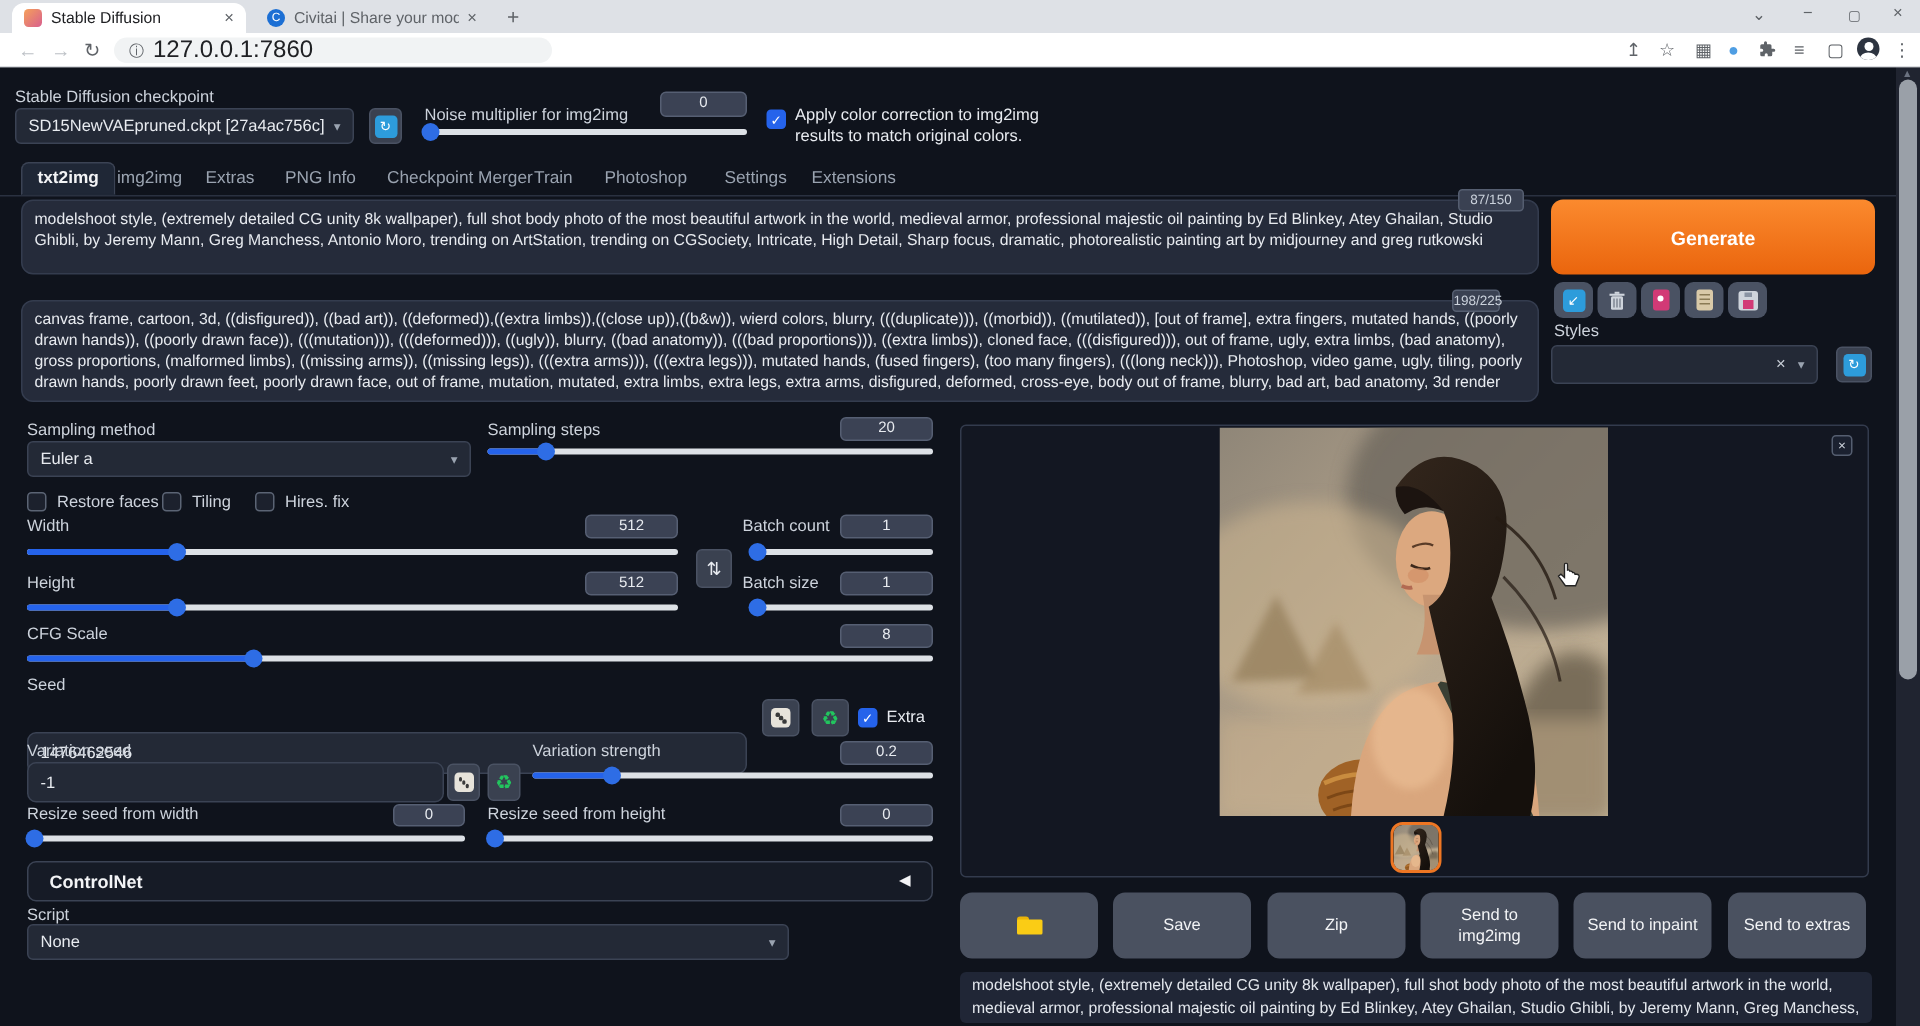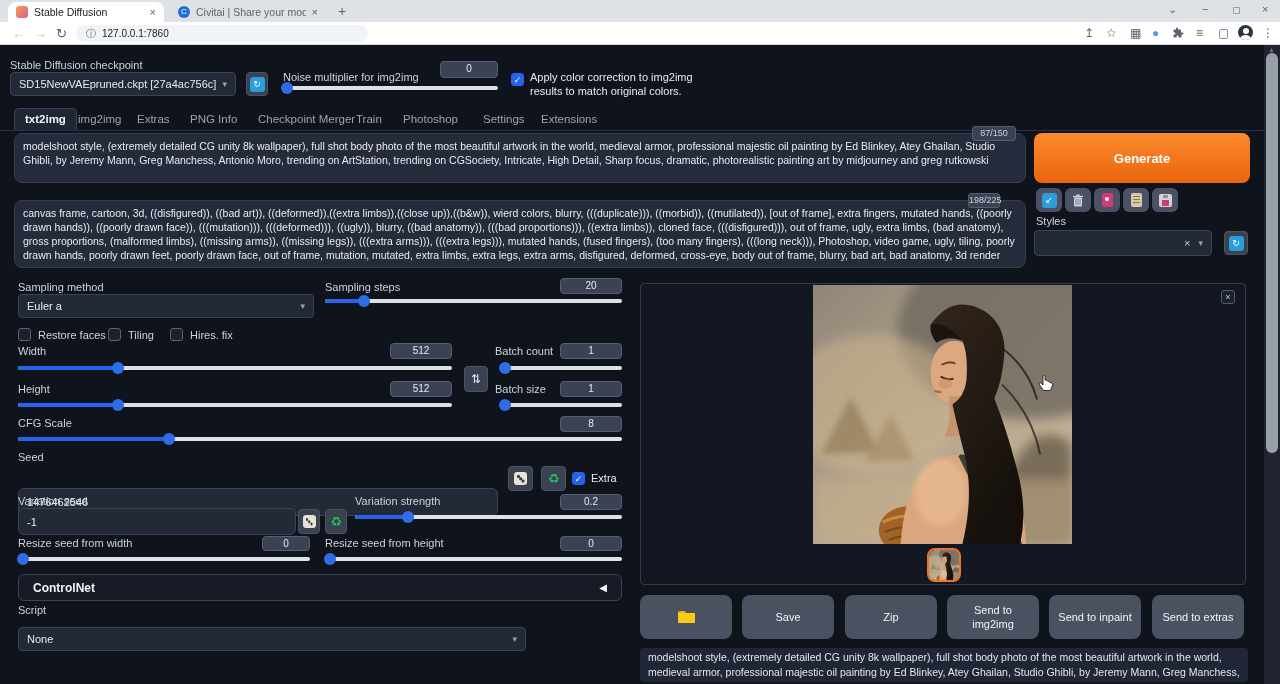--- a/index.html
+++ b/index.html
@@ -14,21 +14,21 @@
   .favicon2 { width:12px; height:12px; border-radius:50%; background:#1c6fd4; color:#fff; font-size:8px; line-height:12px; text-align:center; flex:none; }
   .btab .ttl { white-space:nowrap; overflow:hidden; width:110px; }
   .tclose { font-size:11px; color:#5f6368; margin-left:auto; }
   .newtab { position:absolute; left:338px; top:3px; font-size:14px; color:#5f6368; }
   .winctl { position:absolute; top:3px; font-size:11px; color:#5f6368; }
   .toolbar { position:absolute; left:0; top:22px; width:1280px; height:23px; background:#ffffff; border-bottom:1px solid #dadce0; }
   .navg { position:absolute; top:4px; font-size:13px; color:#5f6368; }
   .navg.dis { color:#bdc1c6; }
   .urlpill { position:absolute; left:76px; top:3px; width:292px; height:17px; background:#f1f3f4; border-radius:9px; display:flex; align-items:center; gap:6px; padding:0 10px; }
   .urlpill .info-i { font-size:10px; color:#5f6368; }
-  .urlpill .url { font-size:10px; color:#202124; }
+  .urlpill .url { font-size:16px; color:#202124; }
   .tbi { position:absolute; top:4px; font-size:12px; color:#5f6368; }
   .avatar { position:absolute; left:1238px; top:3px; width:15px; height:15px; border-radius:50%; background:#2d3440; overflow:hidden; }
   .avatar::before { content:""; position:absolute; left:4.5px; top:3px; width:6px; height:6px; border-radius:50%; background:#fff; }
   .avatar::after { content:""; position:absolute; left:2px; top:10px; width:11px; height:8px; border-radius:50%; background:#fff; }
 
   
   .app { position:absolute; left:0; top:45px; width:1264px; height:639px; background:#0f131c; color:#d8dde5;padding-left:16px; }
   .lbl { position:absolute; font-size:11px; color:#cdd3dc; white-space:nowrap; }
   .num { position:absolute; background:#3b4254; border:1px solid #565f73; border-radius:4px; color:#e8ebf0; font-size:10px; text-align:center; line-height:14px; }
   .sel { position:absolute; background:#232936; border:1px solid #3b4354; border-radius:4px; color:#e8ebf0; font-size:11px; display:flex; align-items:center; padding:0 8px; }
@@ -283,21 +283,21 @@
       <div class="track"></div>
         <div class="fill" style="width:0%"></div>
         <div class="knob" style="left:5px"></div>
     </div>
 
     <div class="accordion">
       <span>ControlNet</span>
       <span class="arr">◀</span>
     </div>
     <div class="lbl" style="left:18px;top:559px;">Script</div>
-    <div class="sel" style="left:18px;top:571px;width:508px;height:24px;margin-top:11px;">
+    <div class="sel" style="left:18px;top:571px;width:508px;height:24px;">
       <span>None</span>
       <span class="chev">▾</span>
     </div>
 
     <div class="gallery">
       <div style="position:absolute;left:172px;top:1px;width:259px;height:259px;">
         <svg viewBox="0 0 260 260" width="259" height="259">
           <defs>
             <linearGradient id="gbg" x1="0" y1="0" x2="1" y2="1">
               <stop offset="0" stop-color="#8f8678"></stop>

